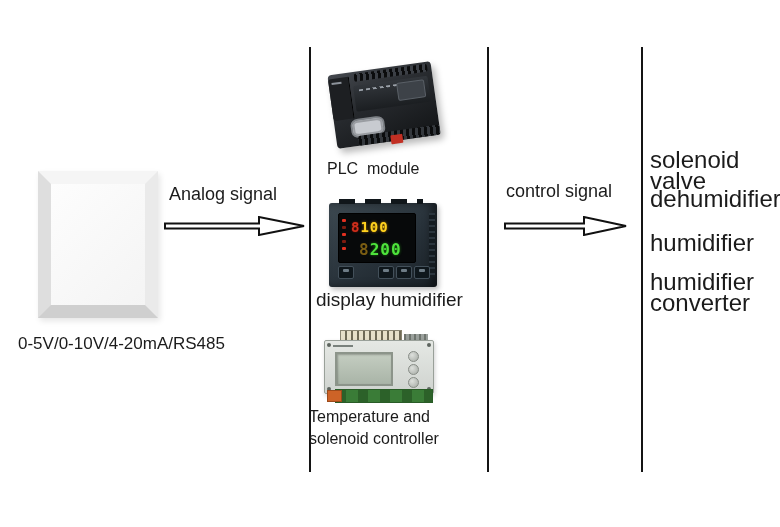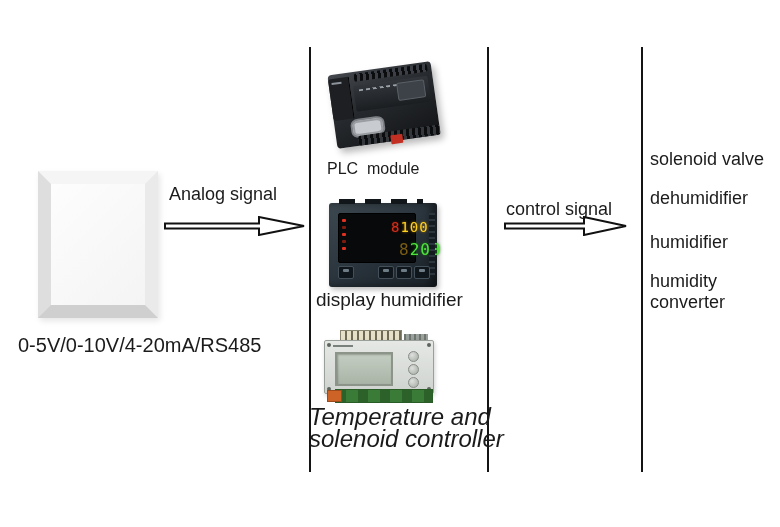--- a/index.html
+++ b/index.html
@@ -14,26 +14,26 @@
   .divider{position:absolute;top:47px;height:425px;width:2px;background:#141414;}
 
   
   .sensor-frame{
     left:38px;top:171px;width:120px;height:147px;box-sizing:border-box;
     border:13px solid;
     border-color:#f5f5f5 #eaeaea #cfcfcf #dedede;
     background:linear-gradient(135deg,#fdfdfd 0%,#f4f4f4 100%);
     box-shadow:2px 3px 6px rgba(0,0,0,.10);
   }
-  .source-caption{left:18px;top:334px;font-size:20px;}
+  .source-caption{left:18px;top:334px;font-size:17px;}
 
   
   .flow-label{font-size:18px;}
   .flow-label-analog{left:169px;top:184px;}
-  .flow-label-control{left:506px;top:199px;}
+  .flow-label-control{left:506px;top:181px;}
   .arrow-analog{left:164px;top:216px;}
   .arrow-control{left:504px;top:216px;}
 
   
   .plc-figure{left:320px;top:56px;width:128px;height:100px;}
   .plc-body{position:absolute;left:12px;top:12px;width:104px;height:74px;border-radius:4px;
     transform:rotate(-8deg);
     background:linear-gradient(160deg,#44484e 0%,#26292d 45%,#121416 100%);
     box-shadow:3px 5px 7px rgba(0,0,0,.28);}
   .plc-top-teeth{position:absolute;top:2px;left:26px;right:4px;height:8px;
@@ -60,21 +60,21 @@
   .dc-body{position:absolute;left:2px;top:6px;width:108px;height:84px;border-radius:3px;
     background:linear-gradient(145deg,#3d4951 0%,#28323a 55%,#1a2127 100%);
     box-shadow:inset -6px 0 8px rgba(0,0,0,.45),2px 3px 5px rgba(0,0,0,.25);}
   .dc-tabs{position:absolute;left:10px;right:14px;top:-4px;height:5px;
     background:repeating-linear-gradient(90deg,#10161a 0 16px,transparent 16px 26px);}
   .dc-screen{position:absolute;left:9px;top:10px;width:76px;height:48px;background:#07090a;
     border:1px solid #000;border-radius:2px;}
   .dc-leds{position:absolute;left:3px;top:5px;display:flex;flex-direction:column;gap:4px;}
   .dc-led{width:4px;height:3px;background:#e03020;border-radius:1px;}
   .dc-led.dim{background:#7c1c10;}
-  .dc-row{position:absolute;font-family:"DejaVu Sans Mono",monospace;font-weight:normal;letter-spacing:1px;margin-left:40px;}
+  .dc-row{position:absolute;font-family:"DejaVu Sans Mono",monospace;font-weight:bold;letter-spacing:1px;}
   .dc-row1{left:12px;top:5px;font-size:14px;}
   .dc-row2{left:20px;top:26px;font-size:16px;}
   .dc-ghost1{color:#cf2f1c;text-shadow:0 0 2px #7a1408;}
   .dc-val1{color:#ffd21e;text-shadow:0 0 3px #a8730a;}
   .dc-ghost2{color:#7a5d12;}
   .dc-val2{color:#4ee33c;text-shadow:0 0 3px #1d7a12;}
   .dc-buttons{position:absolute;left:9px;right:12px;bottom:9px;height:12px;}
   .dc-btn{position:absolute;top:0;width:14px;height:11px;background:#0f171c;border:1px solid #43505a;border-radius:2px;}
   .dc-btn span{display:block;margin:2px auto 0;width:6px;height:3px;background:#6e7c86;border-radius:1px;}
   .dc-side{position:absolute;right:2px;top:10px;bottom:10px;width:6px;background:#141b20;
@@ -95,24 +95,24 @@
   .th-lcd{position:absolute;left:10px;top:11px;width:54px;height:30px;
     background:linear-gradient(180deg,#c4cdc1,#a9b4a7);
     border:2px solid #8c948a;box-shadow:inset 1px 1px 2px rgba(0,0,0,.25);}
   .th-btn{position:absolute;right:14px;width:9px;height:9px;border-radius:50%;
     background:radial-gradient(circle at 35% 35%,#dde0dc,#a5aaa4);border:1px solid #878c86;}
   .th-screw{position:absolute;width:4px;height:4px;border-radius:50%;background:#5e655f;}
   .th-pcb{position:absolute;left:10px;bottom:-10px;width:96px;height:12px;background:#3a7c37;
     border:1px solid #295c27;
     background-image:repeating-linear-gradient(90deg,#2c6129 0 10px,transparent 10px 22px);}
   .th-orange{position:absolute;left:2px;bottom:-9px;width:13px;height:10px;background:#cd6327;border:1px solid #9c4a1a;}
-  .th-label{left:309px;top:406px;font-size:24px;line-height:22px;font-style:italic;}
-
-  
-  .output-item{position:absolute;left:650px;font-size:18px;width:126px;line-height:21px;}
+  .th-label{left:309px;top:406px;font-size:16px;line-height:22px;}
+
+  
+  .output-item{position:absolute;left:650px;font-size:24px;width:126px;line-height:21px;}
 </style>
 </head>
 <body>
 
 <div id="canvas">
 
   <div class="divider" style="left:309px"></div>
   <div class="divider" style="left:487px"></div>
   <div class="divider" style="left:641px"></div>
 
@@ -201,15 +201,15 @@
   </div>
 
   <div class="abs flow-label flow-label-control lbl">control signal</div>
   <svg class="abs arrow-control" width="124" height="20" viewBox="0 0 124 20">
     <path d="M1 7.5 H80 V1 L122 10 L80 19 V12.5 H1 Z" fill="#ffffff" stroke="#111111" stroke-width="2"></path>
   </svg>
 
   <div class="output-item lbl" style="top:149px">solenoid valve</div>
   <div class="output-item lbl" style="top:188px">dehumidifier</div>
   <div class="output-item lbl" style="top:232px">humidifier</div>
-  <div class="output-item lbl" style="top:271px">humidity converter</div>
+  <div class="output-item lbl" style="top:271px">humidifier converter</div>
 
 </div>
 
 </body></html>

